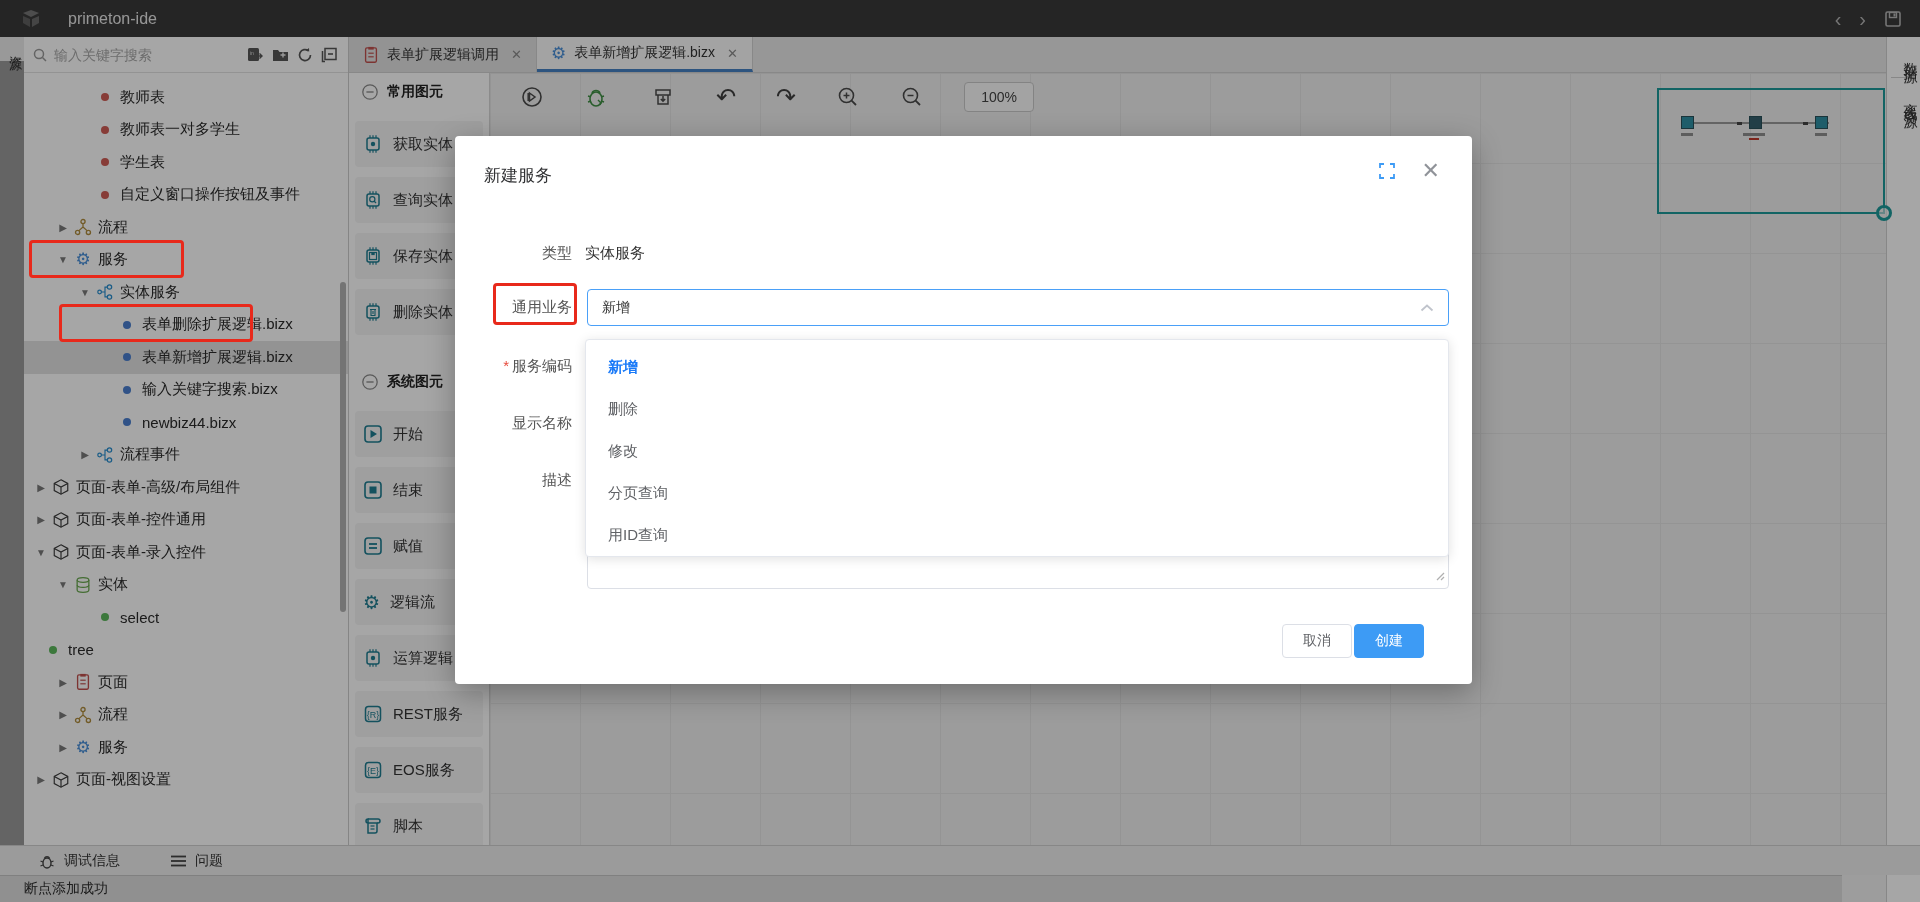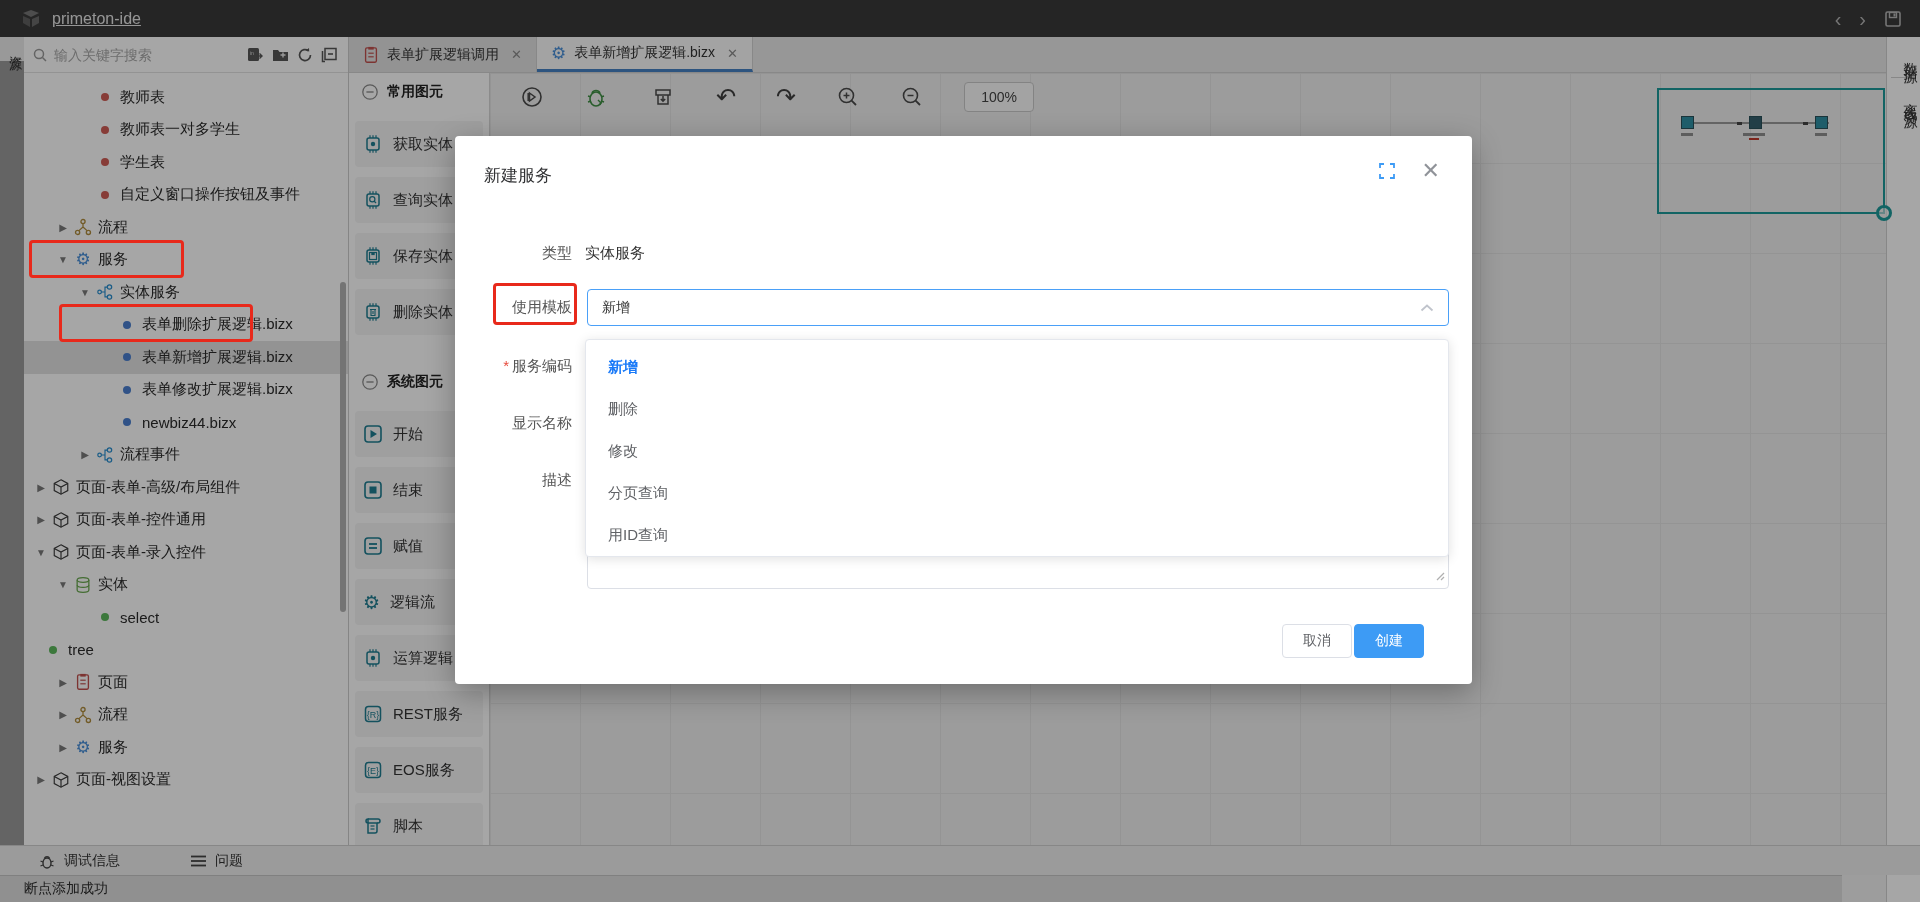--- a/index.html
+++ b/index.html
@@ -4,21 +4,21 @@
 <style>
   * { margin:0; padding:0; box-sizing:border-box; }
   html,body { width:1920px; height:902px; overflow:hidden;
     font-family:"Liberation Sans","DejaVu Sans",sans-serif; }
   body { position:relative; background:#f2f2f2; }
 
   
   #titlebar { position:absolute; left:0; top:0; width:1920px; height:37px;
     background:#3a3a3a; display:flex; align-items:center; z-index:10; }
   #titlebar .logo { margin-left:20px; width:22px; height:22px; }
-  #titlebar .app-title { color:#e6e6e6; font-size:16px; margin-left:10px;text-decoration:underline; }
+  #titlebar .app-title { color:#e6e6e6; font-size:16px; margin-left:26px; }
   #titlebar .winbtns { position:absolute; right:18px; top:0; height:37px;
     display:flex; align-items:center; gap:18px; color:#b5b5b5; }
   #titlebar .winbtns .nav { font-size:20px; cursor:pointer; line-height:1; }
 
   
   #leftrail { position:absolute; left:0; top:37px; width:24px; height:865px; background:#9a9a9a; z-index:5; }
   #leftrail .railtab { width:24px; padding:8px 0 10px 0; background:#ececec; color:#333;
     font-size:13px; text-align:center; writing-mode:vertical-rl; text-orientation:upright;
     letter-spacing:3px; margin:0 auto; cursor:pointer; }
 
@@ -84,21 +84,21 @@
 
   
   #rightrail { position:absolute; right:0; top:37px; width:34px; height:865px; background:#fff;
     border-left:1px solid #cfcfcf; z-index:5; }
   #rightrail .rtab { writing-mode:vertical-rl; text-orientation:upright; font-size:14px; color:#333;
     letter-spacing:4px; margin:14px auto; display:block; text-align:center; width:100%; cursor:pointer; }
   #rightrail .rdiv { border-top:1px solid #cfcfcf; margin:10px 4px; }
 
   
   #bottombar { position:absolute; left:0; top:845px; width:1920px; height:30px; background:#efefef;
-    border-top:1px solid #cfcfcf; display:flex; align-items:center; z-index:5; font-size:14px; color:#333;gap:20px; }
+    border-top:1px solid #cfcfcf; display:flex; align-items:center; z-index:5; font-size:14px; color:#333; }
   #bottombar .bitem { display:flex; align-items:center; gap:8px; margin-left:38px; cursor:pointer; }
   #statusbar { position:absolute; left:0; top:875px; width:1842px; height:27px; background:#dedede;
     border-top:1px solid #c5c5c5; display:flex; align-items:center; z-index:5; font-size:14px; color:#2e2e2e; }
   #statusbar .msg { margin-left:24px; }
 
   
   #dim { position:absolute; inset:0; background:rgba(0,0,0,0.35); z-index:30; }
   #modal { position:absolute; left:455px; top:136px; width:1017px; height:548px; background:#fff;
     border-radius:4px; box-shadow:0 8px 30px rgba(0,0,0,.3); z-index:40; }
   #modal .mtitle { position:absolute; left:29px; top:28px; font-size:17px; color:#303133; }
@@ -268,21 +268,21 @@
         <span class="ticon">
           <span class="dot" style="background:#4a7fd0"></span>
         </span>
         <span class="tlabel">表单新增扩展逻辑.bizx</span>
       </div>
       <div class="trow" style="padding-left: 74px;">
         <span class="arrow"></span>
         <span class="ticon">
           <span class="dot" style="background:#4a7fd0"></span>
         </span>
-        <span class="tlabel">表单修改扩展逻辑.bizx</span>
+        <span class="tlabel">输入关键字搜索.bizx</span>
       </div>
       <div class="trow" style="padding-left: 74px;">
         <span class="arrow"></span>
         <span class="ticon">
           <span class="dot" style="background:#4a7fd0"></span>
         </span>
         <span class="tlabel">newbiz44.bizx</span>
       </div>
       <div class="trow" style="padding-left: 52px;">
         <span class="arrow">▶</span>
@@ -689,21 +689,21 @@
   <span class="mfull">
     <svg width="18" height="18" viewBox="0 0 18 18">
         <path d="M2 6 V2 H6 M12 2 H16 V6 M16 12 V16 H12 M6 16 H2 V12" fill="none" stroke="#3d9bf5" stroke-width="1.8"></path>
       </svg>
   </span>
   <span class="mclose">✕</span>
 
   <div class="mlabel" style="left:0px; top:108px;"><span>类型</span></div>
   <div class="mvalue" style="left:130px; top:108px;">实体服务</div>
 
-  <div class="mlabel" style="left:0px; top:162px;"><span>使用模板</span></div>
+  <div class="mlabel" style="left:0px; top:162px;"><span>通用业务</span></div>
   <div id="tmpl-select">
     <span>新增</span>
     <span class="chev">
       <svg width="14" height="9" viewBox="0 0 14 9">
           <path d="M1.5 7.5 L7 2.5 L12.5 7.5" fill="none" stroke="#c0c4cc" stroke-width="1.8"></path>
         </svg>
     </span>
   </div>
 
   <div class="mlabel" style="left:0px; top:221px;"><span class="req">*</span><span>服务编码</span></div>

